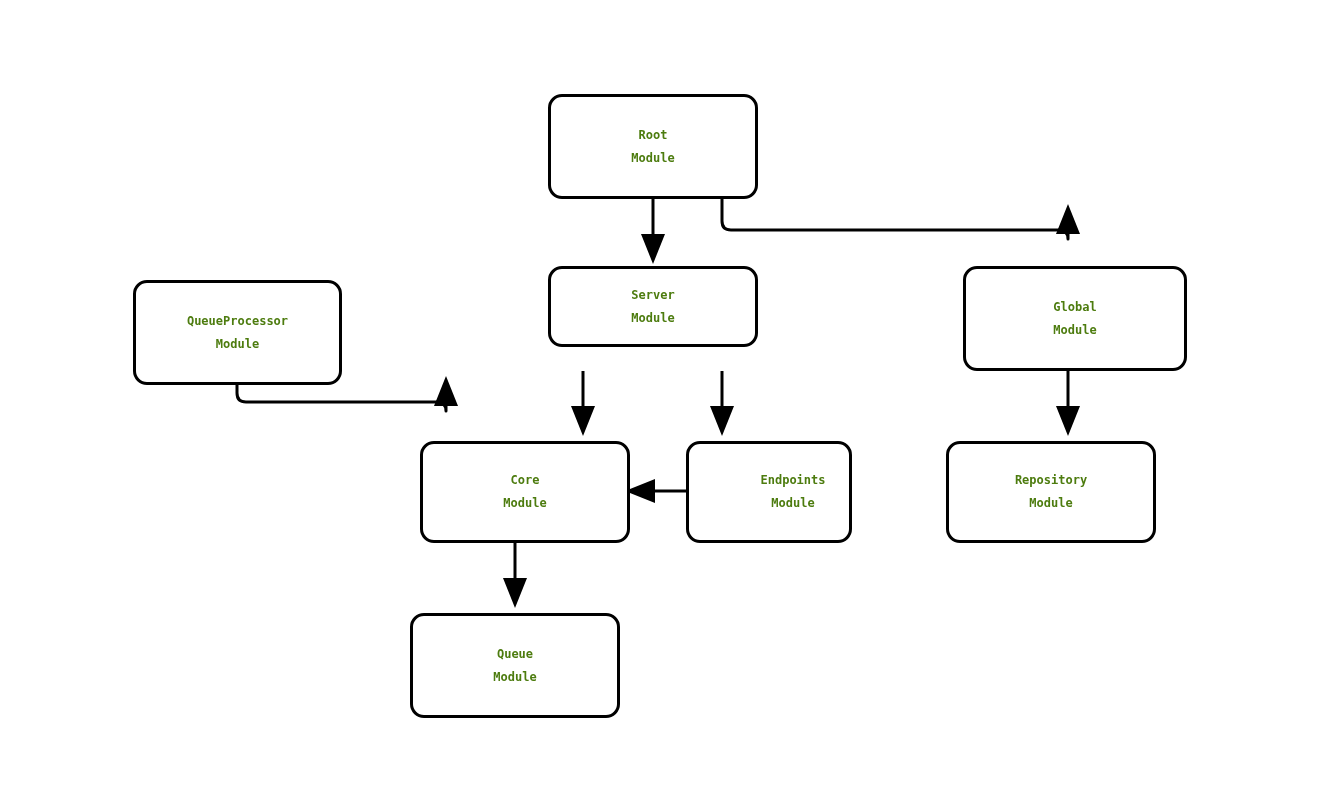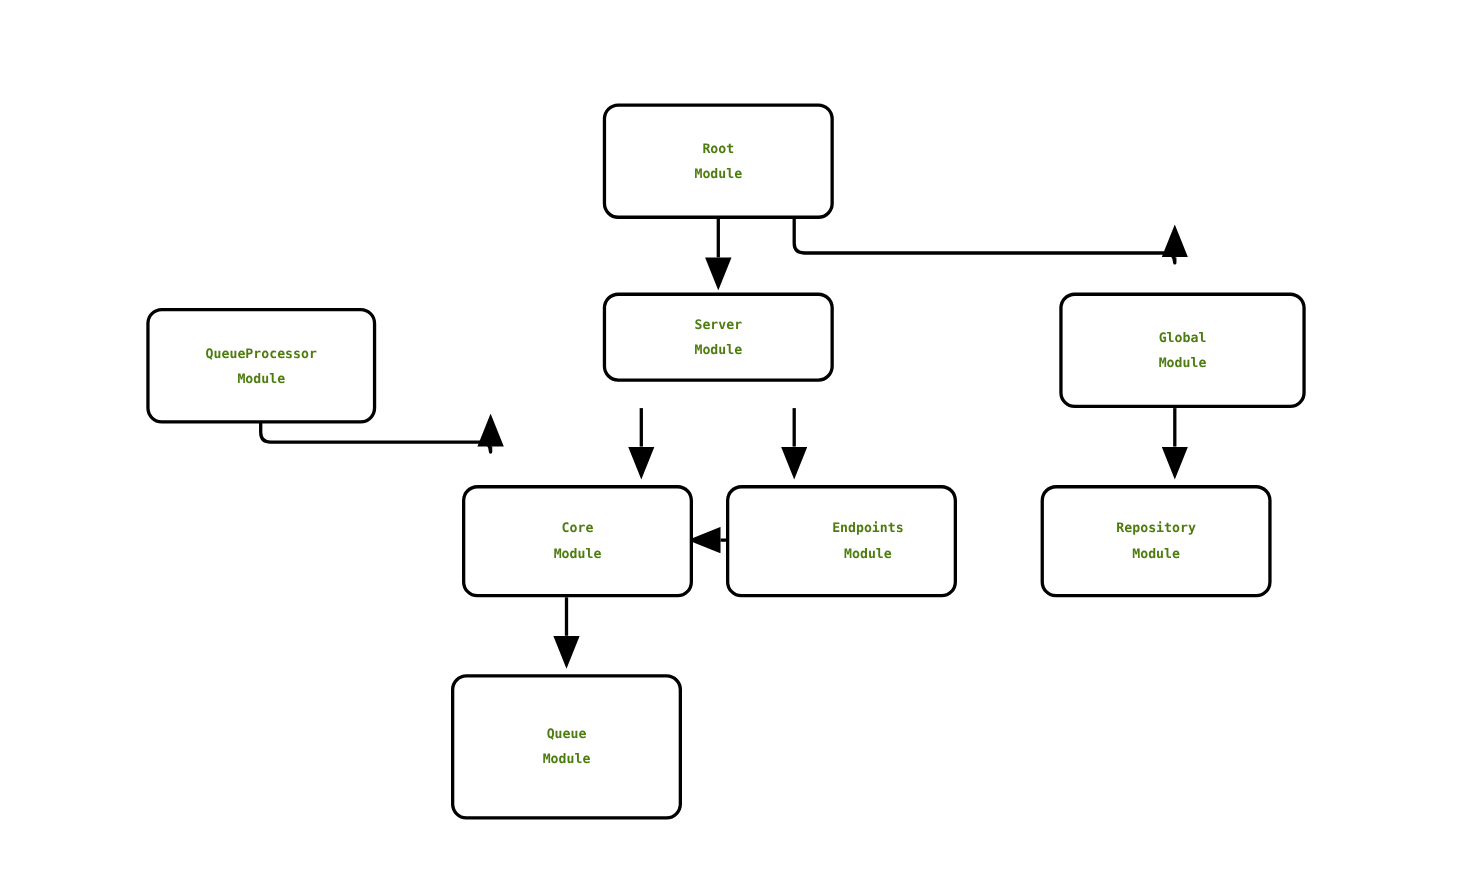--- a/index.html
+++ b/index.html
@@ -113,28 +113,28 @@
   <div class="node" style="left:963px; top:266px; width:224px; height:105px;">
     <div class="node-label">Global</div>
     <div class="node-label">Module</div>
   </div>
 
   <div class="node" style="left:410px; top:441px; width:210px; height:102px;margin-left:10px;">
     <div class="node-label">Core</div>
     <div class="node-label">Module</div>
   </div>
 
-  <div class="node" style="left:660px; top:441px; width:210px; height:102px;padding-left:48px;">
+  <div class="node" style="left:686px; top:441px; width:166px; height:102px;padding-left:48px;">
     <div class="node-label">Endpoints</div>
     <div class="node-label">Module</div>
   </div>
 
   <div class="node" style="left:946px; top:441px; width:210px; height:102px;">
     <div class="node-label">Repository</div>
     <div class="node-label">Module</div>
   </div>
 
-  <div class="node" style="left:410px; top:613px; width:210px; height:132px;">
+  <div class="node" style="left:410px; top:613px; width:210px; height:105px;">
     <div class="node-label">Queue</div>
     <div class="node-label">Module</div>
   </div>
 
 </div>
 
 </body></html>

